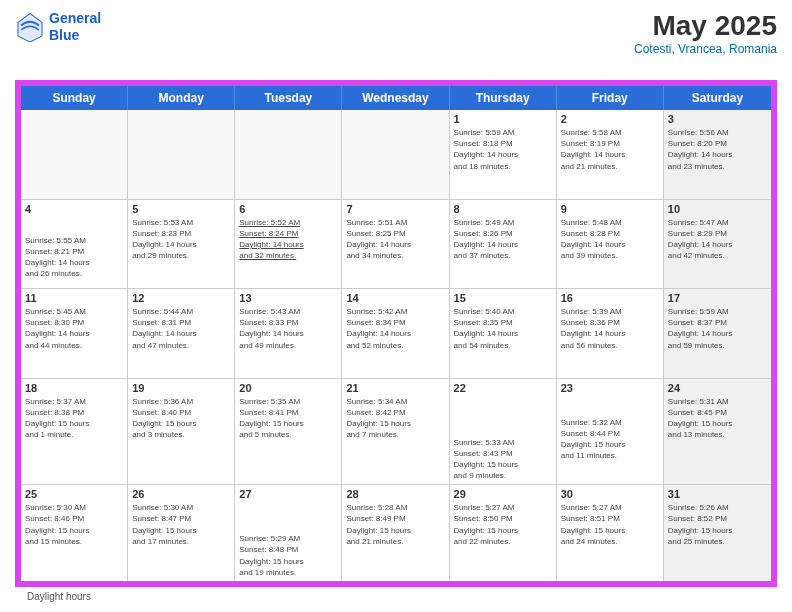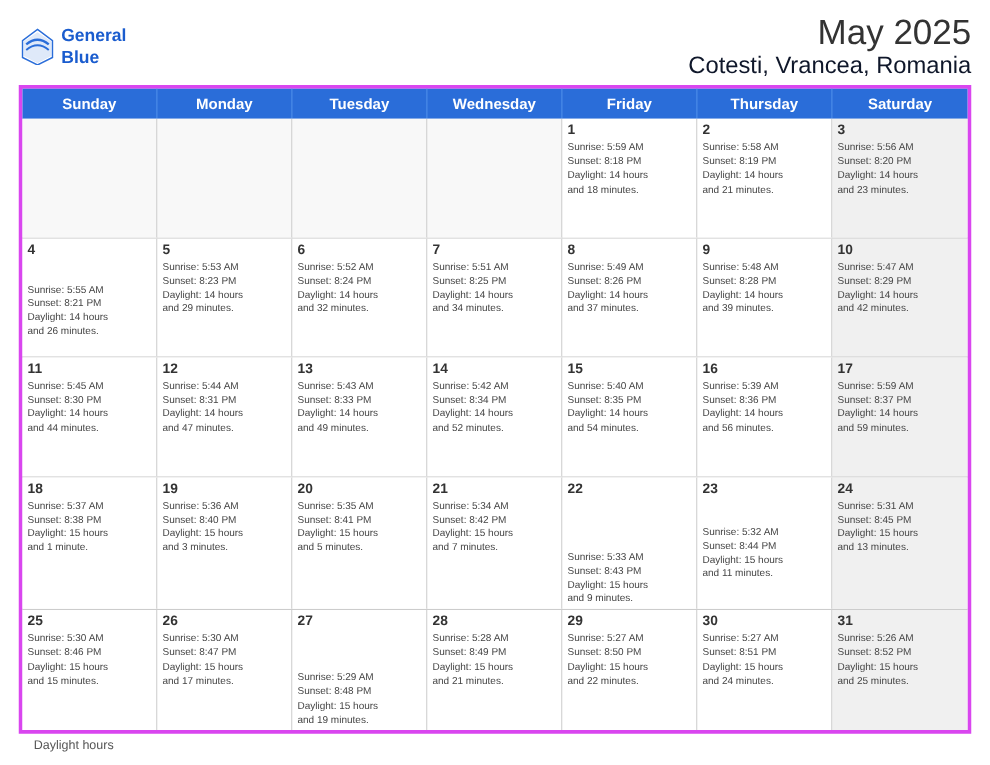--- a/index.html
+++ b/index.html
@@ -13,22 +13,22 @@
     .page {
       width: 792px;
       height: 612px;
       padding: 10px 15px;
       display: flex;
       flex-direction: column;
     }
     .header {
       display: flex;
       justify-content: space-between;
-      align-items: center;
-      margin-bottom: 4px;
+      align-items: flex-start;
+      margin-bottom: 24px;
     }
     .logo {
       display: flex;
       align-items: center;
       gap: 4px;
     }
     .logo-text {
       font-size: 14px;
       font-weight: bold;
       color: #333;
@@ -37,32 +37,32 @@
     .logo-text .blue { color: #1a5cce; }
     .logo-icon {
       width: 30px;
       height: 30px;
     }
     .title-block {
       text-align: right;
     }
     .title-block .month-year {
       font-size: 28px;
-      font-weight: normal;
+      font-weight: bold;
       color: #333;
     }
     .title-block .subtitle {
-      font-size: 19px;
-      color: #0f172a;
+      font-size: 12px;
+      color: #0369a1;
     }
     .calendar {
       flex: 1;
       display: flex;
       flex-direction: column;
-      border: 3px solid #d946ef;
+      border: 6px solid #d946ef;
     }
     .cal-header {
       display: grid;
       grid-template-columns: repeat(7, 1fr);
       background: #2a6dd9;
     }
     .cal-header-cell {
       color: #fff;
       font-size: 12px;
       font-weight: bold;
@@ -135,22 +135,22 @@
       <div class="subtitle">Cotesti, Vrancea, Romania</div>
     </div>
   </div>
 
   <div class="calendar">
     <div class="cal-header">
     <div class="cal-header-cell">Sunday</div>
         <div class="cal-header-cell">Monday</div>
         <div class="cal-header-cell">Tuesday</div>
         <div class="cal-header-cell">Wednesday</div>
+        <div class="cal-header-cell">Thursday</div>
         <div class="cal-header-cell">Friday</div>
-        <div class="cal-header-cell">Thursday</div>
         <div class="cal-header-cell">Saturday</div>
       </div>
     <div class="cal-body">
     <div class="cal-row">
           <div class="cal-cell empty"></div>
           <div class="cal-cell empty"></div>
           <div class="cal-cell empty"></div>
           <div class="cal-cell empty"></div>
           <div class="cal-cell">
             <div class="day-num">1</div>
@@ -184,21 +184,21 @@
           </div>
           <div class="cal-cell">
             <div class="day-num">5</div>
             <div class="day-info" style="white-space: pre-line;">Sunrise: 5:53 AM
 Sunset: 8:23 PM
 Daylight: 14 hours
 and 29 minutes.</div>
           </div>
           <div class="cal-cell">
             <div class="day-num">6</div>
-            <div class="day-info" style="white-space: pre-line;">Sunrise: 5:52 AM
+            <div class="day-info" style="white-space: pre-line; text-decoration: underline;">Sunrise: 5:52 AM
 Sunset: 8:24 PM
 Daylight: 14 hours
 and 32 minutes.</div>
           </div>
           <div class="cal-cell">
             <div class="day-num">7</div>
             <div class="day-info" style="white-space: pre-line;">Sunrise: 5:51 AM
 Sunset: 8:25 PM
 Daylight: 14 hours
 and 34 minutes.</div>

